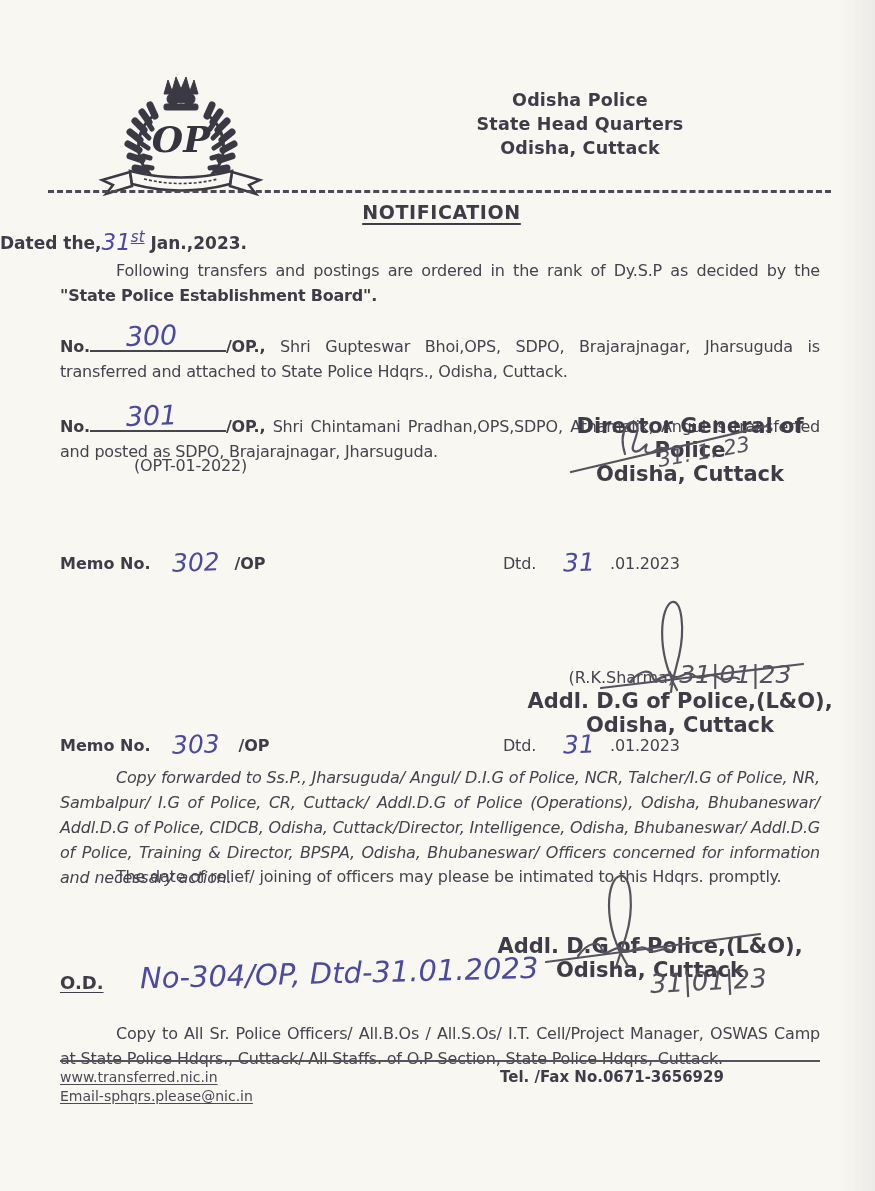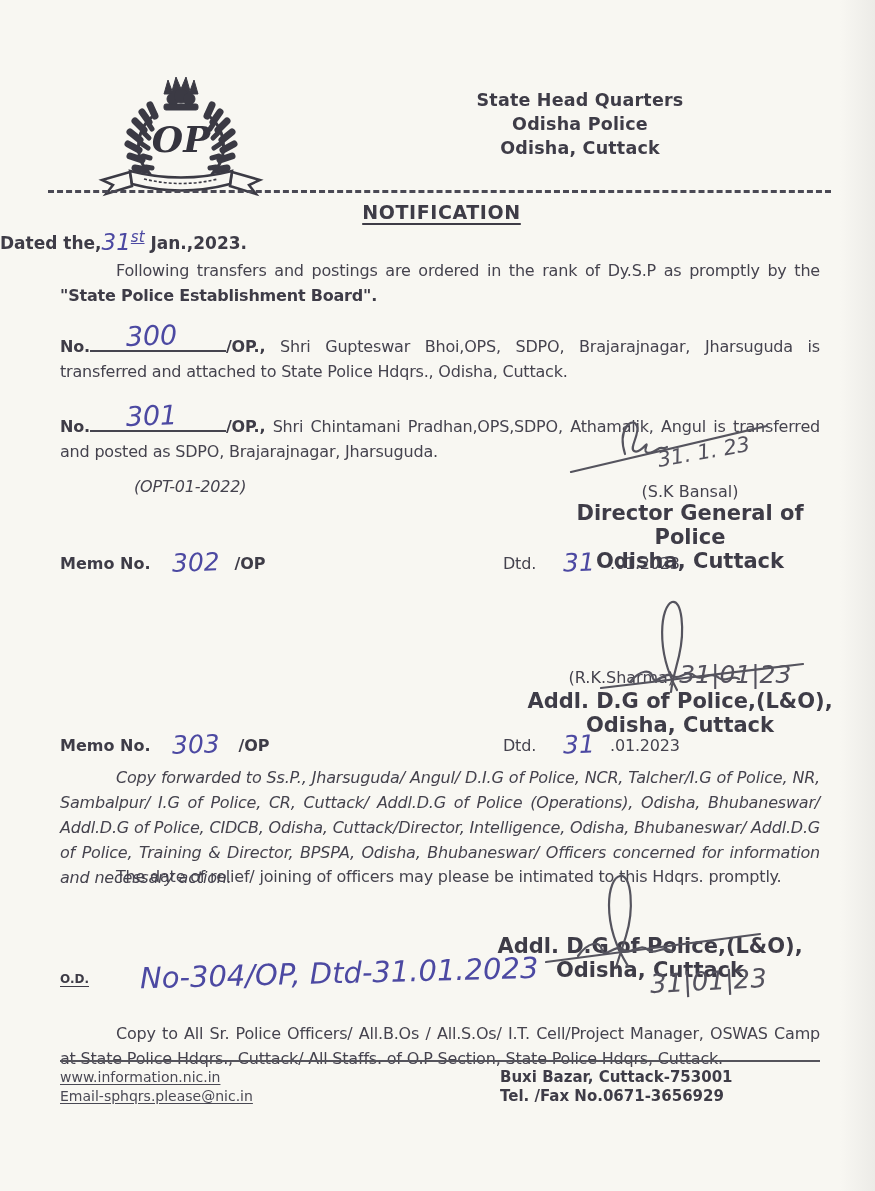--- a/index.html
+++ b/index.html
@@ -36,21 +36,21 @@
   .blank .num{position:absolute;left:36px;bottom:1px;font-size:27px;line-height:27px;white-space:nowrap;transform:rotate(-2deg);}
   .num2{font-size:25px;position:relative;top:2px;transform:rotate(-2deg);display:inline-block;}
   .dtd{position:absolute;left:443px;top:0;white-space:nowrap;}
   .memo-row{height:34px;font-size:16px;}
   
   .sig-name{font-size:16px;color:#45434e;text-align:center;}
   .sig-title{font-size:21px;text-align:center;}
   .scrawl{stroke:#55545e;fill:none;stroke-width:2.2;stroke-linecap:round;}
   .sdate{position:absolute;white-space:nowrap;font-size:21px;}
   
-  .od-label{font-size:12px;font-weight:bold;color:#3e3c47;text-decoration:underline;text-underline-offset:3px;}
+  .od-label{font-size:18px;font-weight:bold;color:#3e3c47;text-decoration:underline;text-underline-offset:3px;}
   .od-hw{font-size:29px;white-space:nowrap;display:inline-block;transform:rotate(-1.5deg);}
   
   .footer{left:60px;width:760px;top:1060px;border-top:2px solid #55545c;padding-top:4px;}
   .f-left{position:absolute;left:0;top:6px;}
   .f-left div{font-size:14px;line-height:19px;color:#4a4954;text-decoration:underline;text-underline-offset:2px;}
   .f-right{position:absolute;left:440px;top:6px;}
   .f-right div{font-size:15px;line-height:19px;font-weight:bold;color:#3e3c47;}
   .emblem{position:absolute;left:86px;top:72px;}
 </style>
 </head>
@@ -81,57 +81,56 @@
 
     <g stroke="#3b3a44" stroke-width="2.5" fill="#f8f7f2">
       <path d="M44 100 L16 108 L27 113 L20 122 L46 114 Z"></path>
       <path d="M146 100 L174 108 L163 113 L170 122 L144 114 Z"></path>
       <path d="M44 99 Q95 112 146 99 L144 112 Q95 125 46 112 Z"></path>
     </g>
     <path d="M58 107 Q95 116 132 107" stroke="#3b3a44" stroke-width="1.6" fill="none" stroke-dasharray="3 2"></path>
   </svg>
 
   <div class="abs org">
+    <div>Odisha Police</div>
     <div>State Head Quarters</div>
-    <div>Odisha Police</div>
     <div>Odisha, Cuttack</div>
   </div>
 
   <div class="abs dashes"></div>
 
   <div class="abs title-wrap">
     <span class="title-text">NOTIFICATION</span>
   </div>
   <div class="abs dateline">
     <span>Dated the,</span><span class="hw hwday">31</span><sup class="hw">st</sup><span> Jan.,2023.</span>
   </div>
 
   <div class="abs col" style="top:258px;">
-    <p class="body jp indent"><span>Following transfers and postings are ordered in the rank of Dy.S.P as promptly by the </span><span class="bold">"State Police Establishment Board".</span></p>
+    <p class="body jp indent"><span>Following transfers and postings are ordered in the rank of Dy.S.P as decided by the </span><span class="bold">"State Police Establishment Board".</span></p>
   </div>
 
   <div class="abs col" style="top:334px;">
     <p class="body jp"><span class="bold">No.</span><span class="blank"><span class="hw num">300</span></span><span class="bold">/OP.,</span> <span>Shri Gupteswar Bhoi,OPS, SDPO, Brajarajnagar, Jharsuguda is transferred and attached to State Police Hdqrs., Odisha, Cuttack.</span></p>
   </div>
 
   <div class="abs col" style="top:414px;">
     <p class="body jp"><span class="bold">No.</span><span class="blank"><span class="hw num">301</span></span><span class="bold">/OP.,</span> <span>Shri Chintamani Pradhan,OPS,SDPO, Athamalik, Angul is transferred and posted as SDPO, Brajarajnagar, Jharsuguda.</span></p>
   </div>
 
-  <div class="abs" style="left:134px;top:474px;font-style:italic;">
+  <div class="abs" style="left:134px;top:453px;">
     <span class="body">(OPT-01-2022)</span>
   </div>
 
   <div class="abs" style="left:545px;top:414px;width:290px;">
     <svg class="abs" style="left:18px;top:0;" width="215" height="64" viewBox="0 0 215 64">
       <path class="scrawl" d="M8 58 L204 12"></path>
       <path class="scrawl" d="M62 40 C54 14 70 2 74 12 C77 20 66 34 71 37 C78 41 86 24 83 33 C80 41 88 40 95 35 C99 32 101 36 104 33"></path>
     </svg>
     <span class="hw pen sdate" style="left:112px;top:26px;transform:rotate(-10deg);">31. 1. 23</span>
-    <div class="sig-name" style="margin-top:68px;">(S.K Bansal)</div>
     <div class="sig-title bold">Director General of Police</div>
     <div class="sig-title bold">Odisha, Cuttack</div>
   </div>
 
   <div class="abs col memo-row" style="top:546px;">
     <span class="bold">Memo No.</span>
     <span class="hw num2" style="margin:0 10px 0 16px;">302</span>
     <span class="bold">/OP</span>
     <span class="dtd">
       <span class="body">Dtd.</span>
@@ -189,22 +188,21 @@
     <span class="od-label abs" style="left:0;top:20px;">O.D.</span>
     <span class="hw od-hw abs" style="left:80px;top:4px;">No-304/OP, Dtd-31.01.2023</span>
   </div>
 
   <div class="abs col" style="top:1021px;">
     <p class="body jp indent">Copy to All Sr. Police Officers/ All.B.Os / All.S.Os/ I.T. Cell/Project Manager, OSWAS Camp at State Police Hdqrs., Cuttack/ All Staffs. of O.P Section, State Police Hdqrs, Cuttack.</p>
   </div>
 
   <div class="abs footer" style="height:60px;">
     <div class="f-left">
-      <div>www.information.nic.in</div>
+      <div>www.transferred.nic.in</div>
       <div>Email-sphqrs.please@nic.in</div>
     </div>
     <div class="f-right">
-      <div>Buxi Bazar, Cuttack-753001</div>
       <div>Tel. /Fax No.0671-3656929</div>
     </div>
   </div>
 
 </div>
 
 </body></html>

